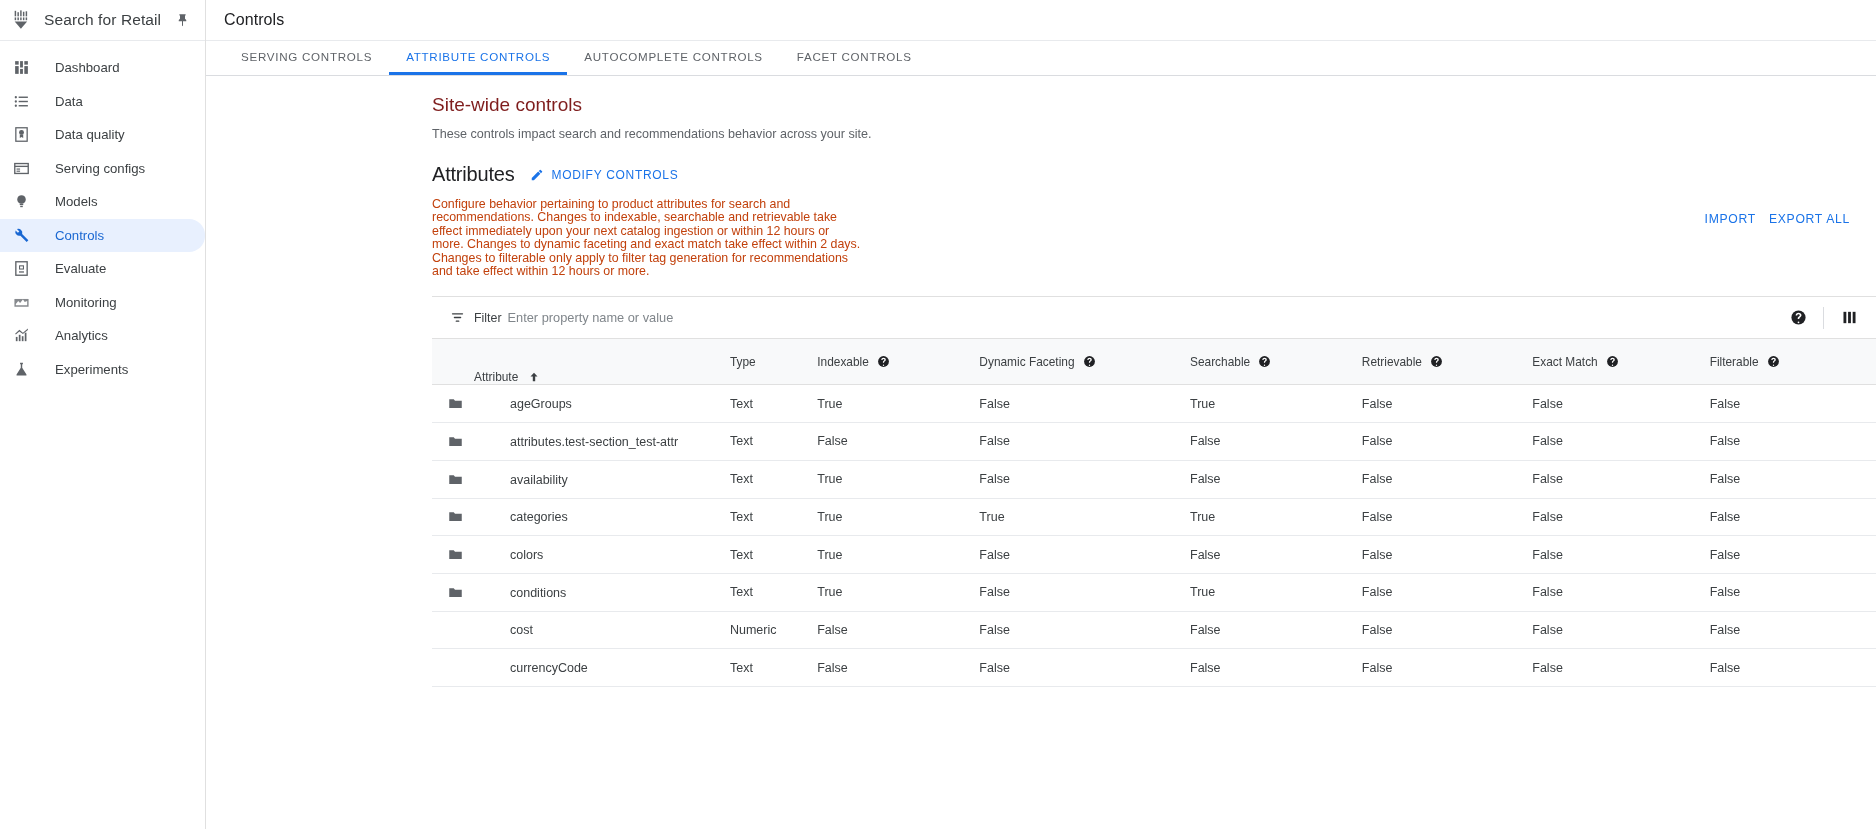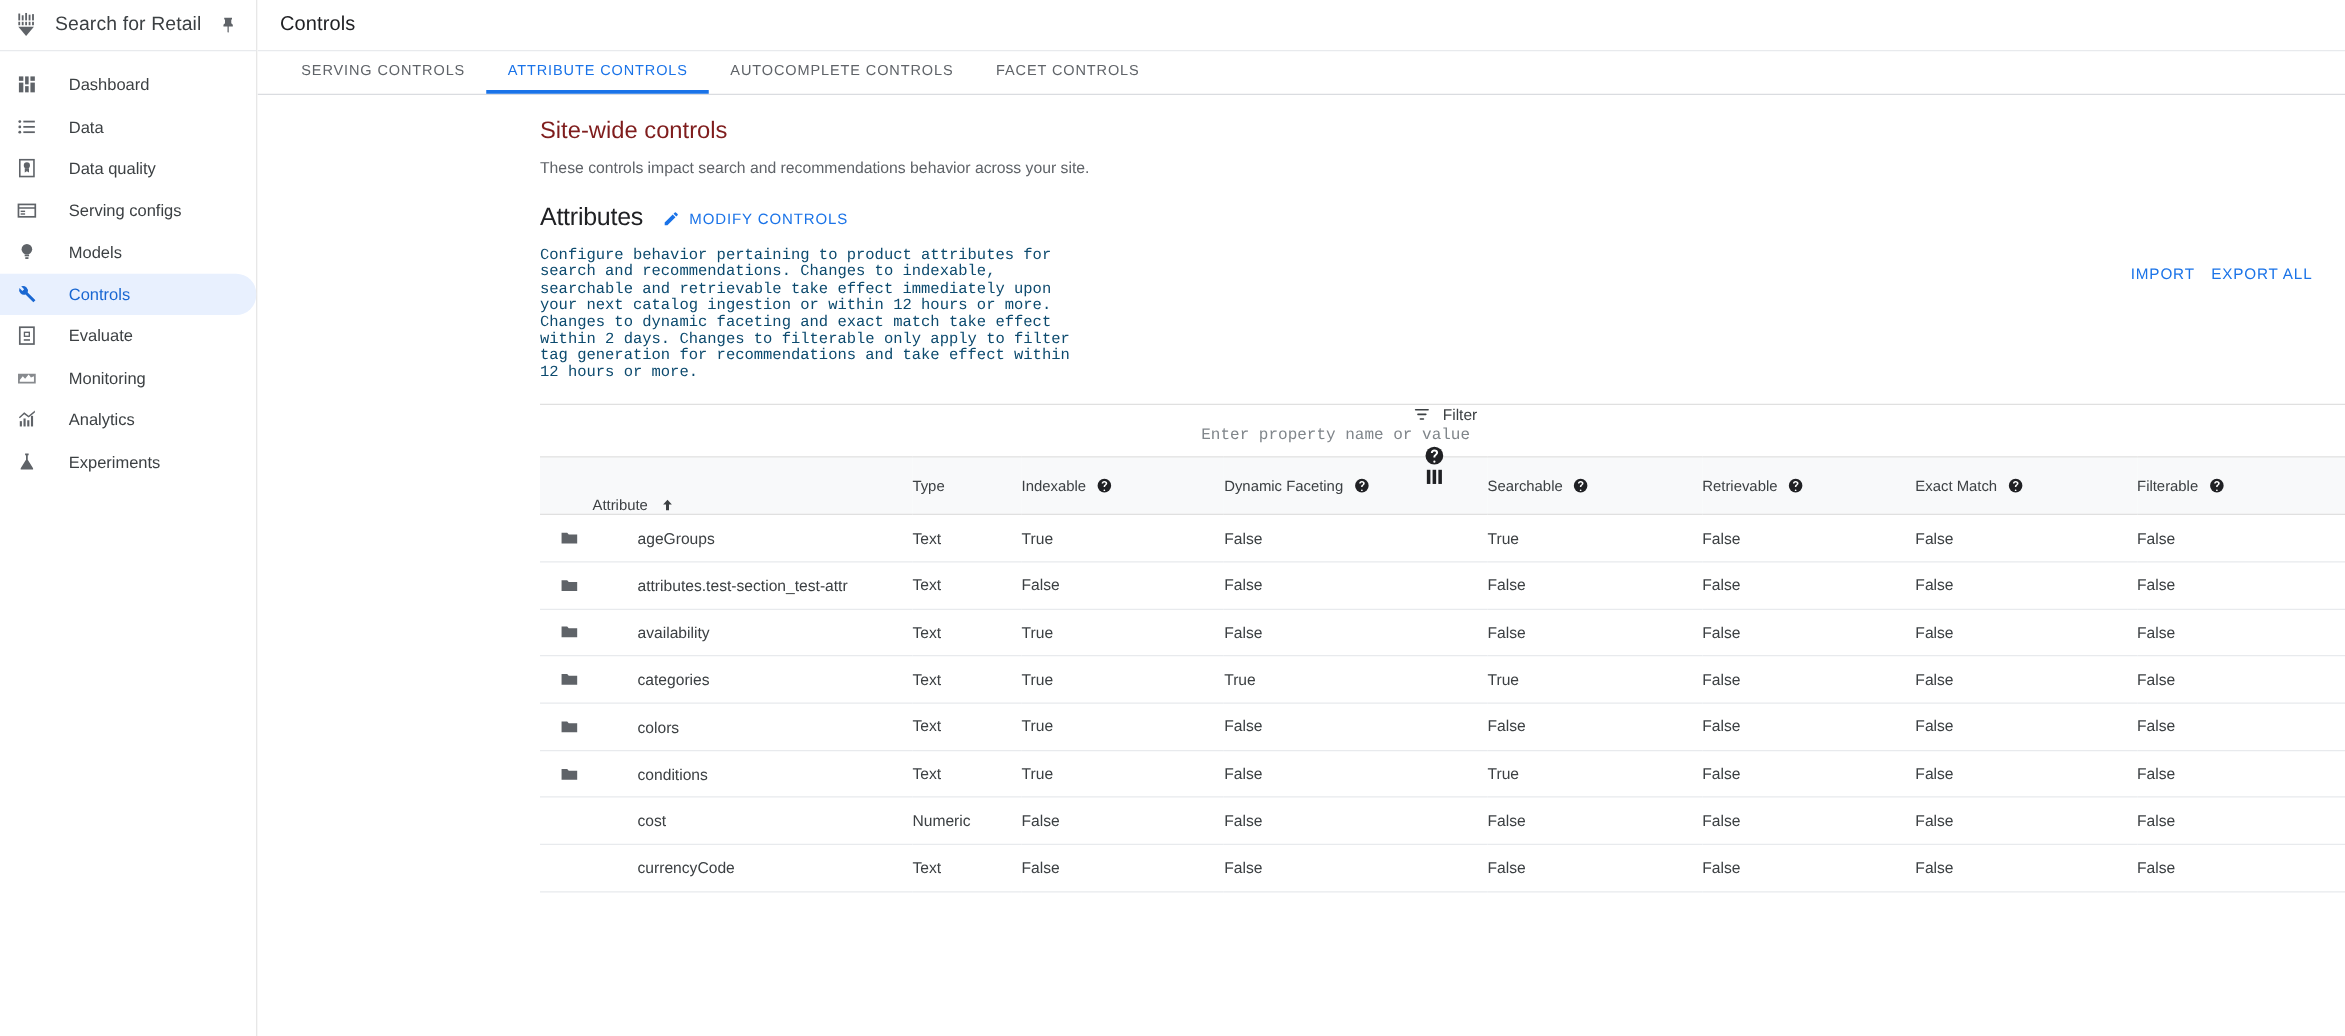--- a/index.html
+++ b/index.html
@@ -114,25 +114,24 @@
     color: #1a73e8;
     font-size: 12px;
     font-weight: 500;
     letter-spacing: .7px;
     cursor: pointer;
   }
   .modify-link .pencil { margin-right: 7px; display: flex; }
 
   .desc {
     font-size: 12.4px;
-    color: #0c4a6e;
+    color: #c2410c;
     line-height: 13.4px;
     margin-top: 12px;
     width: 432px;
-    font-family: Liberation Mono, monospace;
   }
 
   .right-actions {
     position: absolute;
     right: 26px;
     top: 136px;
     display: flex;
     gap: 13px;
     padding-left: 45px;
   }
@@ -145,32 +144,31 @@
     white-space: nowrap;
   }
 
   .table-wrap { margin-top: 18px; margin-left: 226px; margin-right: 0; }
   .toolbar {
     height: 42px;
     display: flex;
     align-items: center;
     border-top: 1px solid #e0e0e0;
     padding-right: 14px;
-    flex-direction: column;
   }
   .filter-chip { display: flex; align-items: center; margin-left: 18px; }
   .filter-chip .flt-ico { display: flex; margin-right: 9px; }
   .filter-chip .flt-lbl { font-size: 12.4px; color: #3c4043; font-weight: 500; }
   .filter-input {
     border: none;
     outline: none;
-    margin-left: 24px;
+    margin-left: 4px;
     font-size: 12.8px;
     color: #3c4043;
-    font-family: Liberation Mono, monospace;
+    font-family: Liberation Sans, sans-serif;
     width: 400px;
     background: transparent;
   }
   .filter-input::placeholder { color: #80868b; }
   .toolbar-spacer { flex: 1; }
   .tb-icon { width: 26px; height: 26px; display: flex; align-items: center; justify-content: center; cursor: pointer; }
   .tb-sep { width: 1px; height: 22px; background: #dadce0; margin: 0 12px; }
 
   table.attrs { width: 100%; border-collapse: collapse; table-layout: fixed; }
   table.attrs thead th {

